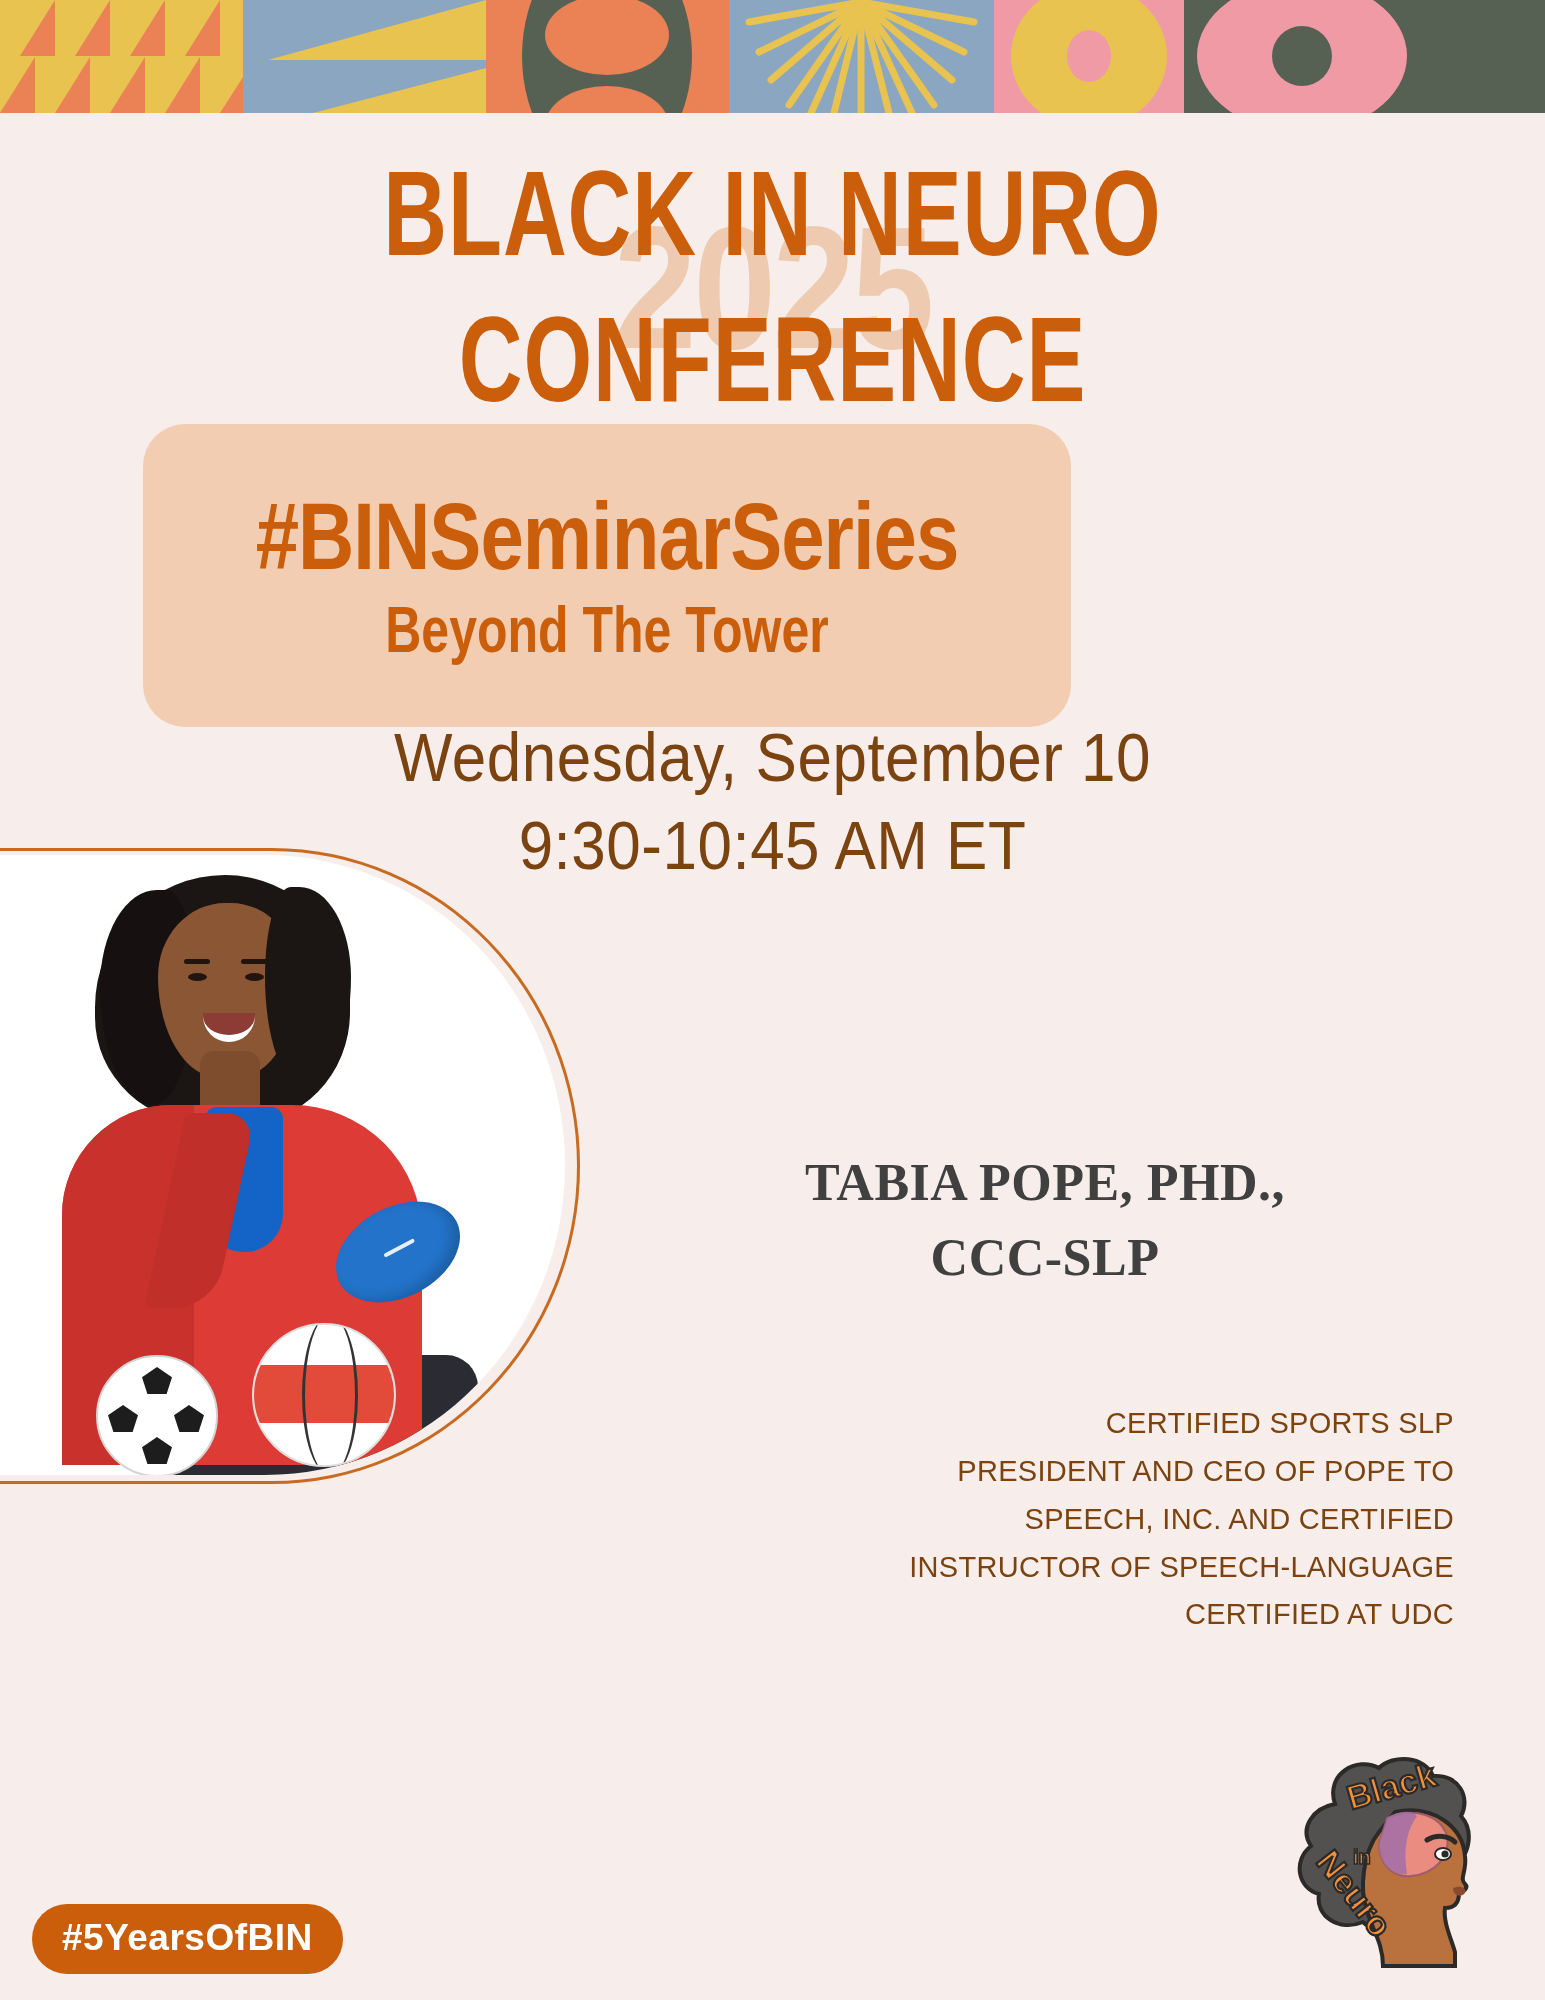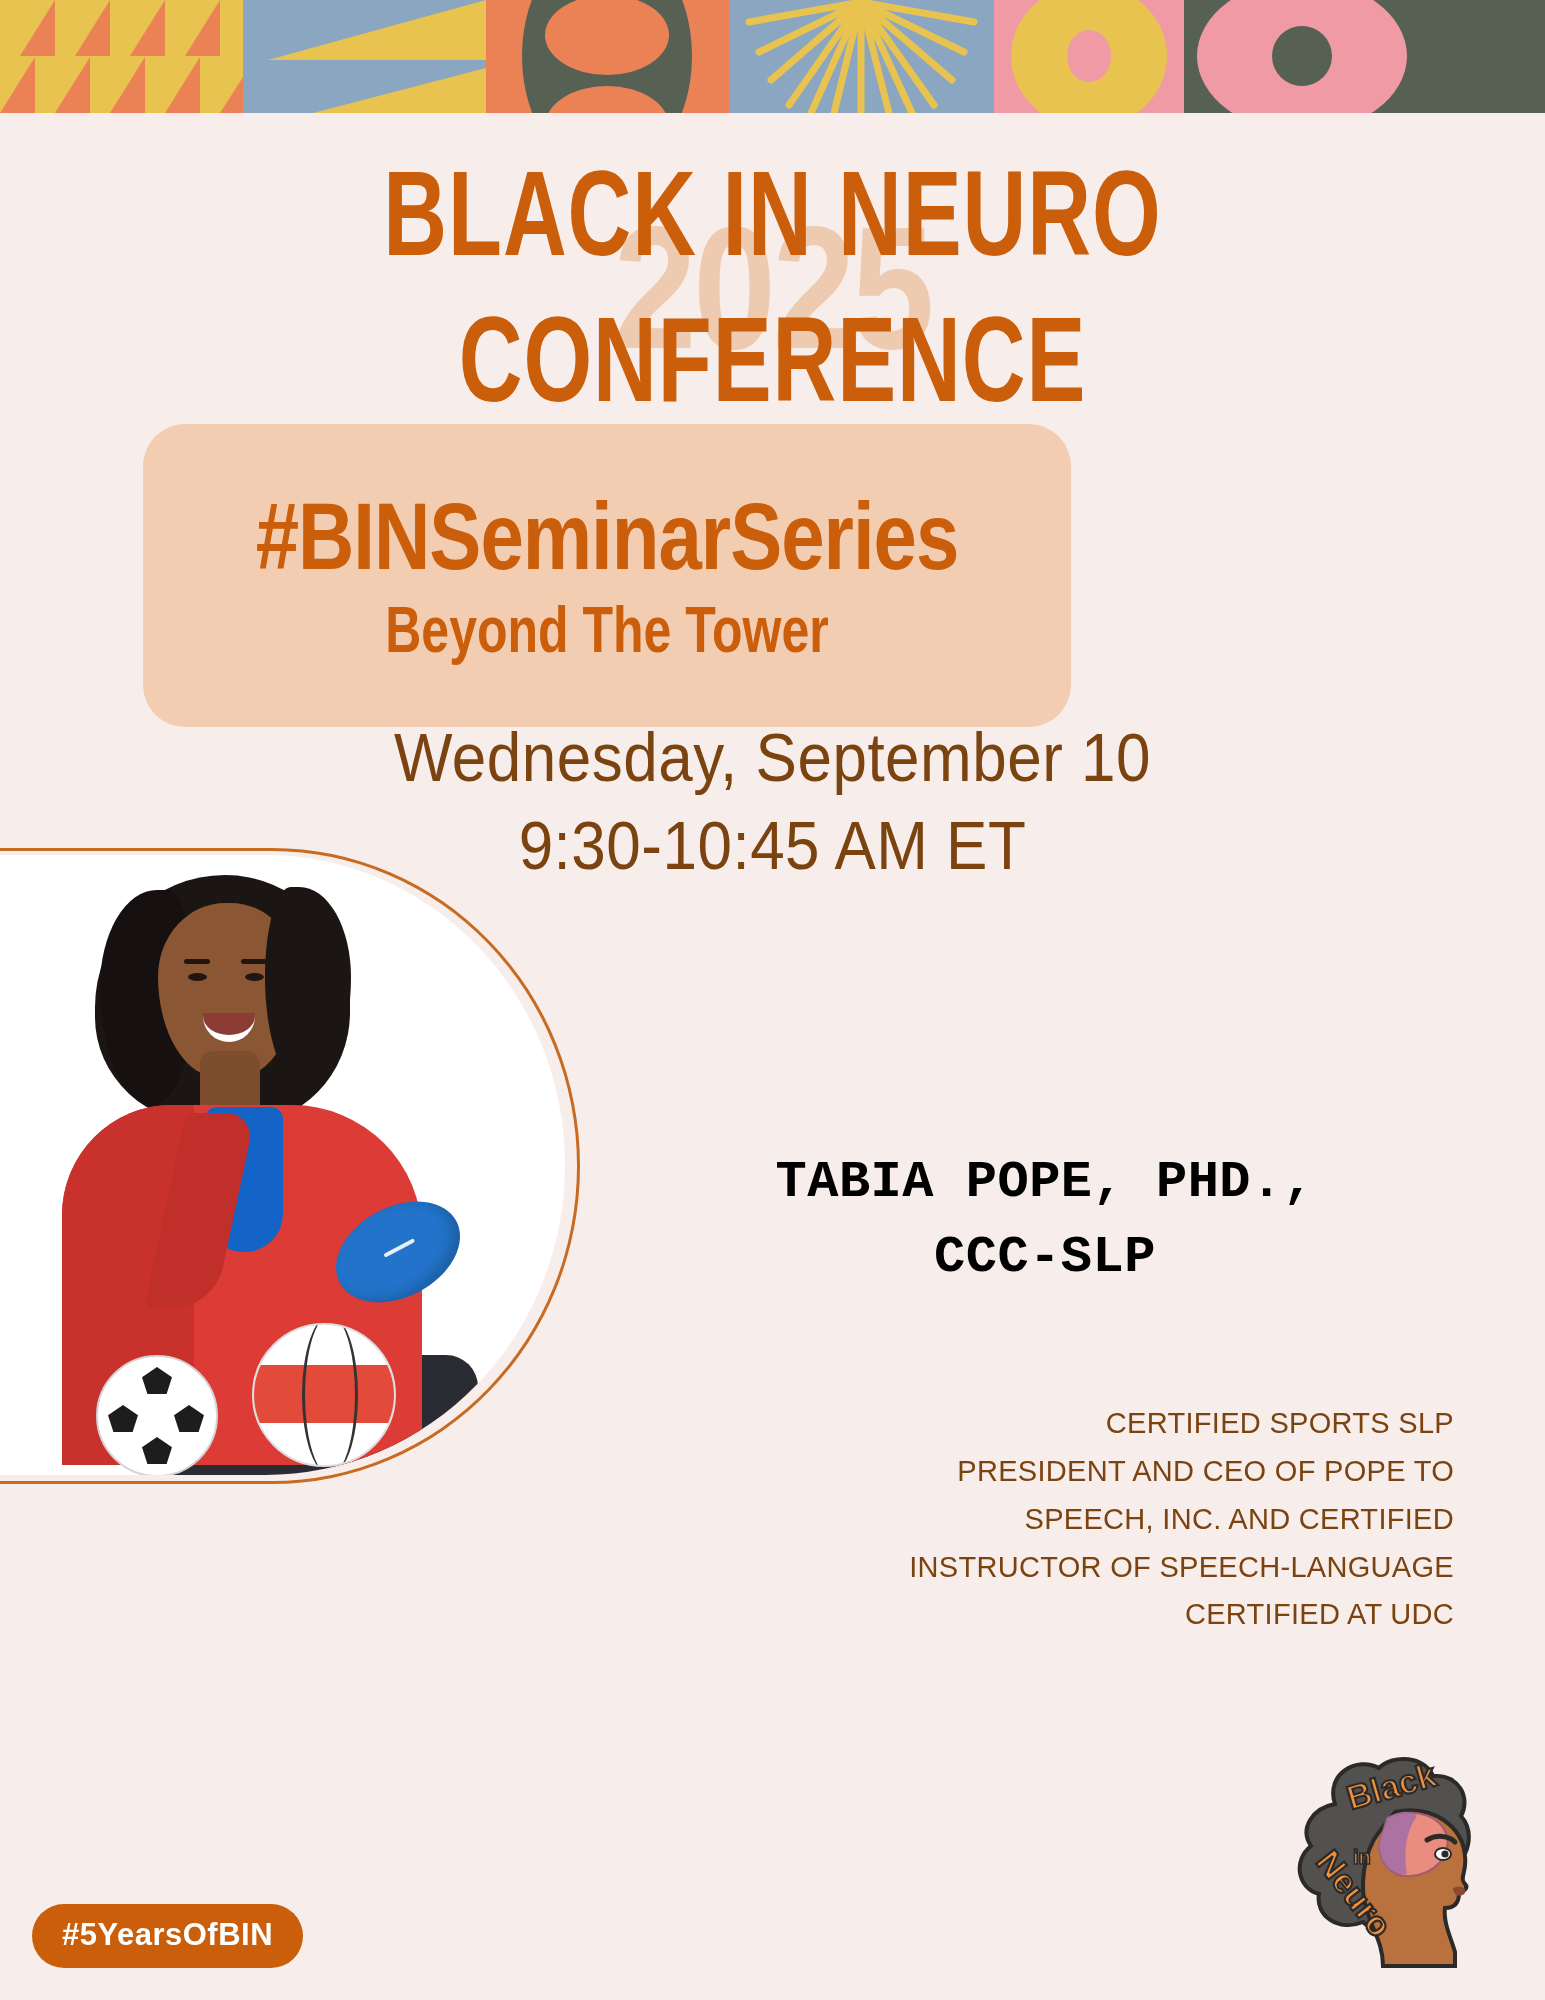--- a/index.html
+++ b/index.html
@@ -247,22 +247,22 @@
     clip-path: polygon(50% 0%, 100% 38%, 82% 100%, 18% 100%, 0% 38%);
   }
 
   
   .speaker-name {
     position: absolute;
     left: 600px;
     top: 1145px;
     width: 890px;
     text-align: center;
-    color: #000000;
-    font-family: Liberation Mono, monospace;
+    color: #404040;
+    font-family: Liberation Serif, serif;
     font-weight: bold;
     font-size: 52px;
     line-height: 1.45;
     letter-spacing: 0.5px;
   }
   .speaker-bio {
     position: absolute;
     left: 564px;
     top: 1400px;
     width: 890px;
@@ -288,21 +288,21 @@
   .badge {
     position: absolute;
     left: 32px;
     top: 1904px;
     padding: 13px 30px 15px 30px;
     background: #ca5e0a;
     border-radius: 40px;
     color: #ffffff;
     font-family: "Liberation Sans Narrow", "Liberation Sans", sans-serif;
     font-weight: bold;
-    font-size: 31px;
+    font-size: 37px;
     letter-spacing: 0.5px;
     z-index: 6;
   }
   .disclaimer {
     position: absolute;
     left: 330px;
     top: 1935px;
     color: #111111;
     font-family: "Liberation Sans", sans-serif;
     font-style: italic;

